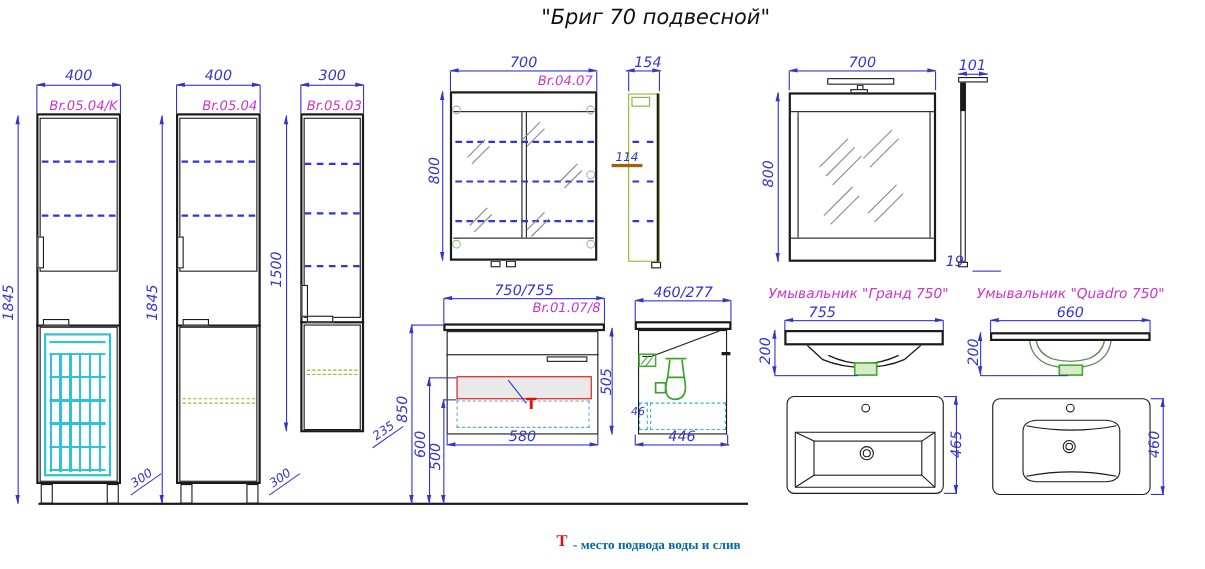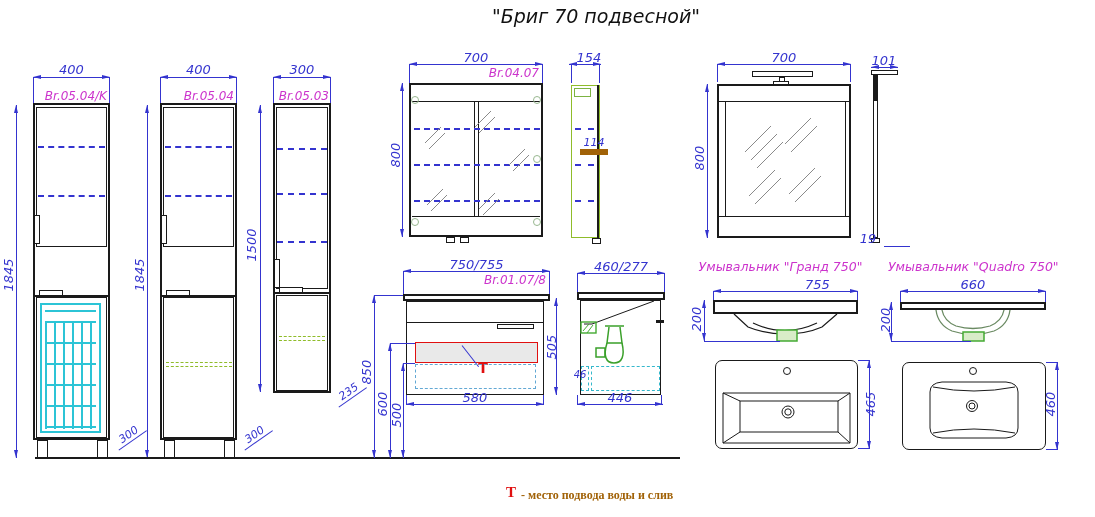--- a/index.html
+++ b/index.html
@@ -37,21 +37,21 @@
   .bgrid{background-image:
      repeating-linear-gradient(to right,var(--cyan,#2cc4d6) 0 2px,transparent 2px 9px),
      repeating-linear-gradient(to bottom,var(--cyan,#2cc4d6) 0 2px,transparent 2px 21px);}
   .redbox{background:#e9e9e9;border:1.5px solid var(--red,#e01010);}
   .dashbox{border:1.5px dashed var(--lblue,#62a8d4);background:transparent;}
   .cdash{border:1.5px dashed var(--cyan2,#35b8cc);background:transparent;}
   .gborder{border:1.5px solid var(--green2,#7cb342);background:#fff;}
   .ptr{height:0;border-top:1.5px solid var(--dim,#3434cf);transform-origin:left center;transform:rotate(52deg);}
   .tmark{color:var(--red,#e01010);font:bold 14px "DejaVu Sans",sans-serif;text-align:center;}
   .pagetitle{color:#111;font:italic 19px "DejaVu Sans",sans-serif;text-align:center;white-space:nowrap;}
-  .legendtext{color:#a16207;font:bold 12px "Liberation Serif",serif;white-space:nowrap;}
+  .legendtext{color:#0369a1;font:bold 12px "Liberation Serif",serif;white-space:nowrap;}
   .legendT{color:var(--red,#e01010);font:bold 15px "Liberation Serif",serif;text-align:center;}
   .rounded{border-radius:7px;}
   svg{position:absolute;overflow:visible;}
 </style>
 </head>
 <body>
 
 <div id="canvas">
 
   <div class="c pagetitle" style="left:476px;top:5px;width:240px;">"Бриг 70 подвесной"</div>
@@ -158,21 +158,21 @@
   <div class="c dimline-h" style="left:569px;top:64px;width:32px;"></div>
   <div class="c dim" style="left:567px;top:50px;width:44px;">154</div>
   <div class="c ext" style="left:571px;top:65px;height:18px;"></div>
   <div class="c ext" style="left:599px;top:65px;height:18px;"></div>
   <div class="c gborder" style="left:571px;top:85px;width:29px;height:153px;"></div>
   <div class="c line" style="left:597px;top:85px;width:2px;height:153px;"></div>
   <div class="c" style="left:574px;top:88px;width:17px;height:9px;border:1.5px solid #7cb342;"></div>
   <div class="c shelf" style="left:575px;top:128px;width:19px;"></div>
   <div class="c shelf" style="left:575px;top:164px;width:19px;"></div>
   <div class="c shelf" style="left:575px;top:200px;width:19px;"></div>
-  <div class="c dim dims" style="left:580px;top:136px;width:28px;border-bottom:6px solid #a16207;">114</div>
+  <div class="c dim dims" style="left:556px;top:136px;width:28px;border-bottom:3px solid #a16207;">114</div>
   <div class="c blk15" style="left:592px;top:238px;width:9px;height:6px;"></div>
 
   <div class="c ext" style="left:717px;top:65px;height:17px;"></div>
   <div class="c ext" style="left:850px;top:65px;height:17px;"></div>
   <div class="c dimline-h" style="left:717px;top:64px;width:134px;"></div>
   <div class="c dim" style="left:717px;top:50px;width:134px;">700</div>
   <div class="c blk15" style="left:752px;top:71px;width:61px;height:6px;"></div>
   <div class="c blk15" style="left:779px;top:77px;width:6px;height:5px;"></div>
   <div class="c blk15" style="left:773px;top:81px;width:16px;height:4px;"></div>
   <div class="c art" style="left:717px;top:86px;width:132px;">Br.02.07</div>
@@ -260,21 +260,21 @@
   <div class="c dim" style="left:571px;top:369px;width:18px;font-size:10px;">46</div>
   <div class="c ext" style="left:577px;top:395px;height:9px;"></div>
   <div class="c ext" style="left:661px;top:395px;height:9px;"></div>
   <div class="c dimline-h" style="left:577px;top:404px;width:86px;"></div>
   <div class="c dim" style="left:577px;top:390px;width:86px;">446</div>
 
   <div class="c mtitle" style="left:698px;top:259px;width:165px;">Умывальник "Гранд 750"</div>
   <div class="c ext" style="left:713px;top:292px;height:9px;"></div>
   <div class="c ext" style="left:857px;top:292px;height:9px;"></div>
   <div class="c dimline-h" style="left:713px;top:291px;width:145px;"></div>
-  <div class="c dim" style="left:745px;top:277px;width:145px;font-style:italic;">755</div>
+  <div class="c dim" style="left:675px;top:277px;width:145px;font-style:italic;">755</div>
   <div class="c blk" style="left:713px;top:300px;width:145px;height:14px;"></div>
   <svg style="left:713px;top:314px;" width="145" height="28">
     <g fill="none" stroke="#1a1a1a" stroke-width="1.2">
       <path d="M21,0 L35,13 Q52,20 72,20 Q93,20 109,13 L124,0"></path>
       <path d="M40,9 Q72,24 104,9"></path>
     </g>
     <rect x="64" y="16" width="20" height="11" fill="#d8ecc8" stroke="#44aa33" stroke-width="1.5"></rect>
   </svg>
   <div class="c dimline-v" style="left:704px;top:300px;height:41px;"></div>
   <div class="c exth" style="left:704px;top:341px;width:76px;"></div>

